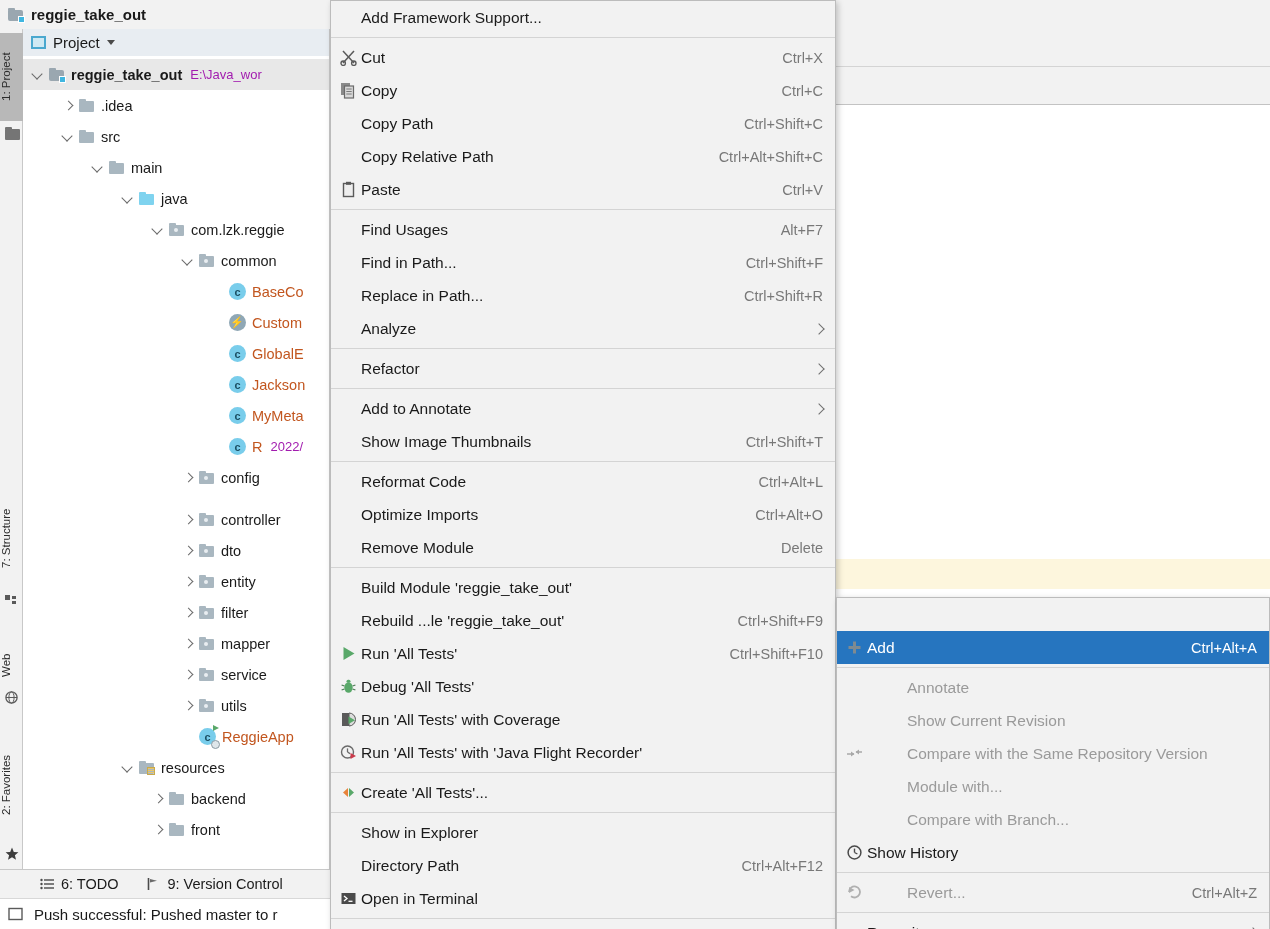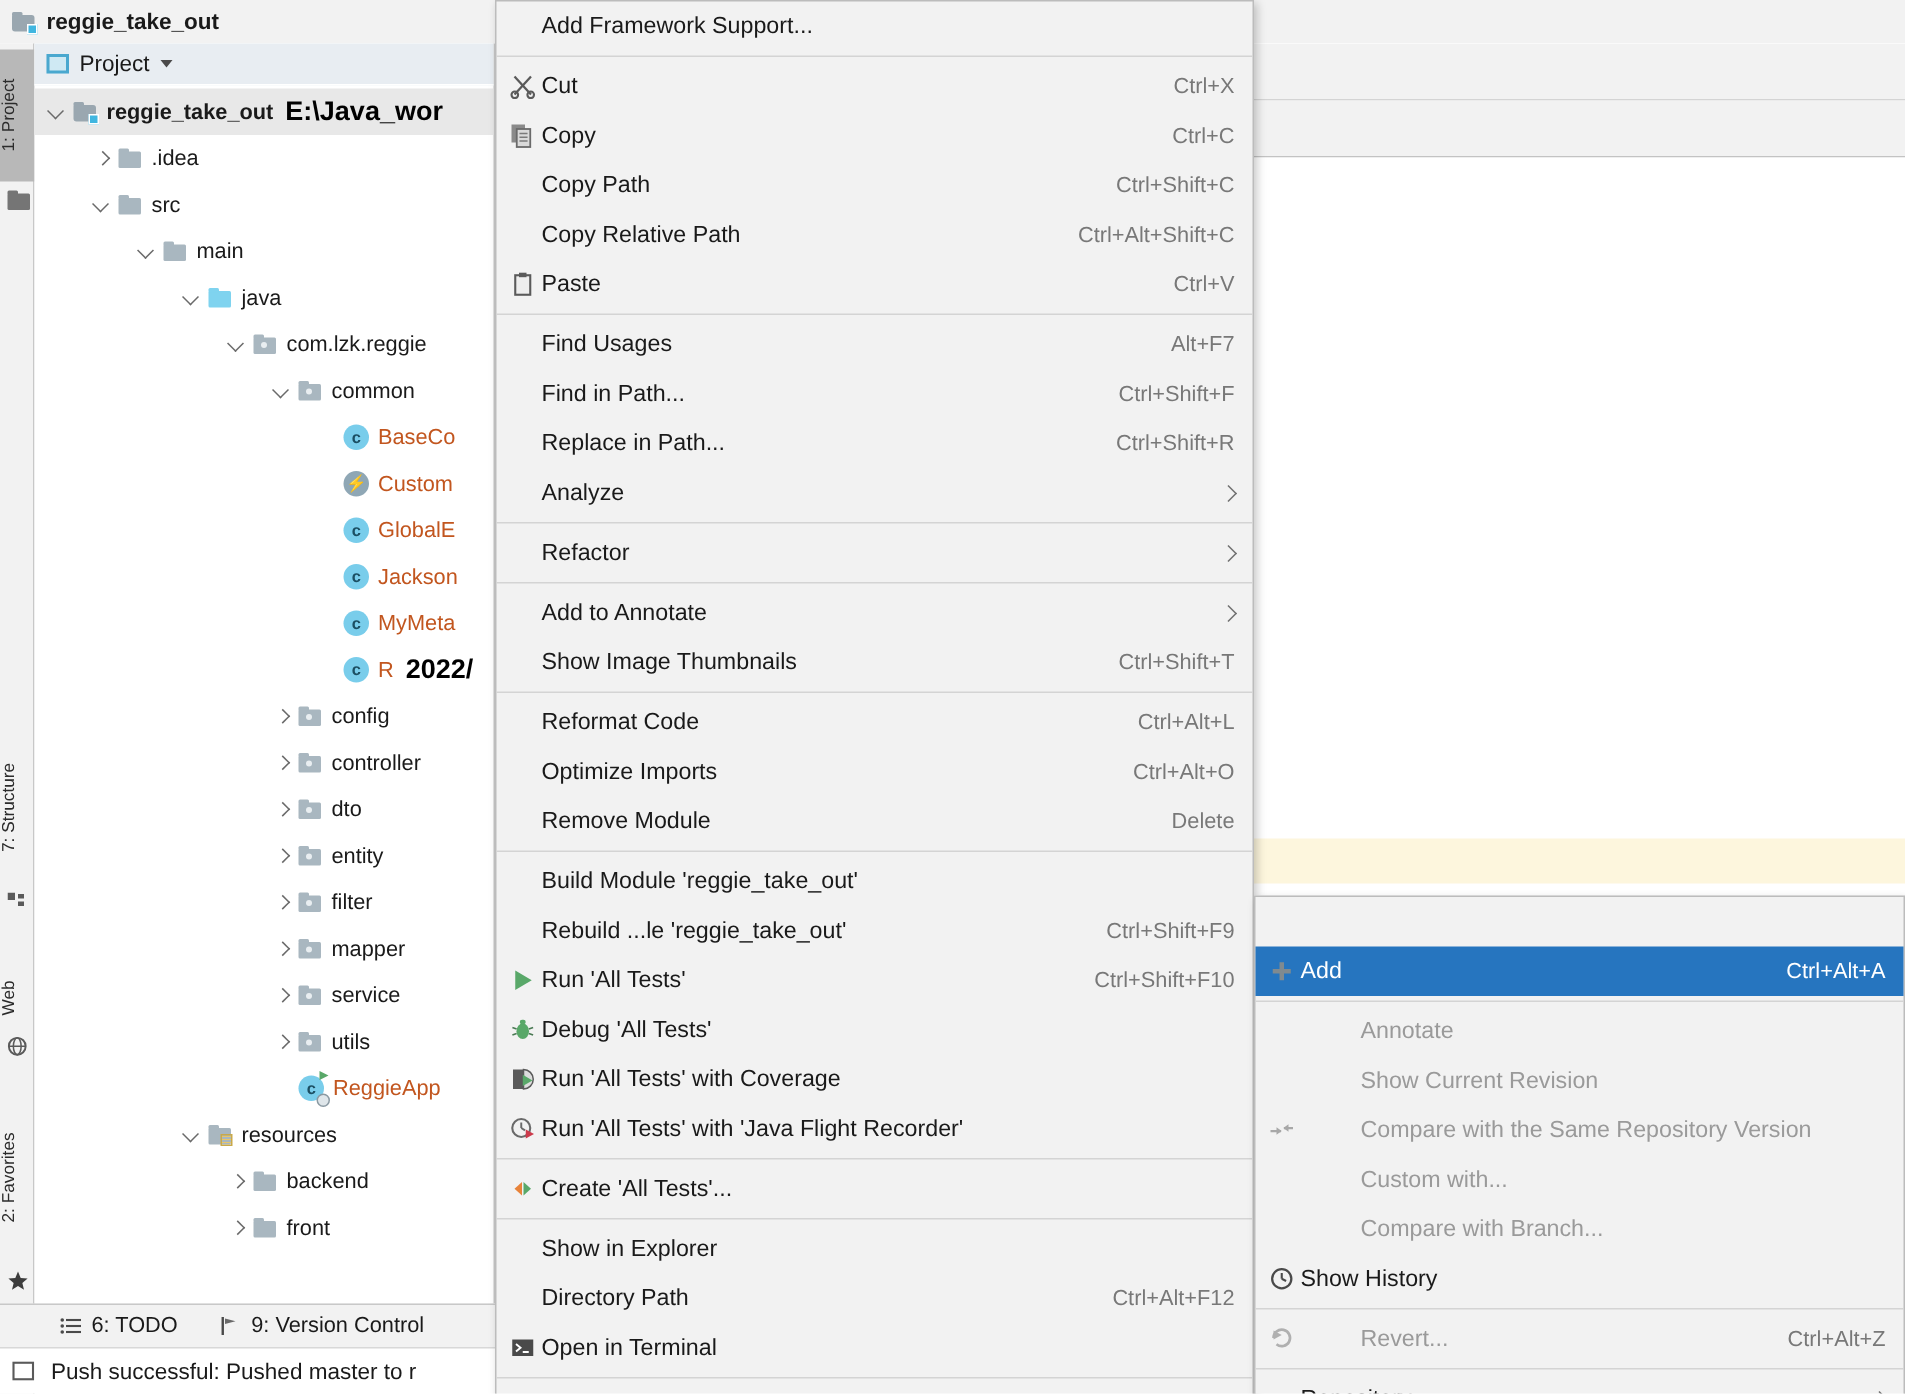--- a/index.html
+++ b/index.html
@@ -112,21 +112,21 @@
     border-bottom: 1.6px solid #6a6a6a; transform: rotate(-45deg);
   }
   .chev.down::after {
     content: ""; position: absolute; left: 2px; top: 2px;
     width: 7px; height: 7px; border-right: 1.6px solid #6a6a6a;
     border-bottom: 1.6px solid #6a6a6a; transform: rotate(45deg);
   }
   .tree-label { margin-left: 6px; color: #1a1a1a; }
   .tree-label.bold { font-weight: bold; }
   .tree-label.cls { color: #c2561f; }
-  .tree-sub { margin-left: 8px; color: #000000; font-size: 18px; font-weight: bold; }
+  .tree-sub { margin-left: 8px; color: #a21caf; font-size: 13px; }
 
   .cls-ico {
     width: 17px; height: 17px; border-radius: 50%; background: #79cdeb;
     color: #1c4f63; font-size: 11px; font-weight: bold;
     display: flex; align-items: center; justify-content: center;
     flex: 0 0 17px; position: relative;
   }
   .cls-ico.lightning { background: #8fa7b5; color: #ffffff; }
   .cls-ico .runmark {
     position: absolute; right: -3px; top: -3px; width: 0; height: 0;
@@ -365,21 +365,21 @@
           <span class="tree-label cls">R</span>
           <span class="tree-sub">2022/</span>
         </div>
         <div class="tree-row" style="padding-left: 158px;">
           <span class="chev right"></span>
           <span class="folder-plain pkg" style="margin-left: 4px;">
             <span class="dot"></span>
           </span>
           <span class="tree-label">config</span>
         </div>
-        <div class="tree-row" style="padding-left: 158px;">
+        <div class="tree-row" style="padding-left: 158px; margin-top: 11px;">
           <span class="chev right"></span>
           <span class="folder-plain pkg" style="margin-left: 4px;">
             <span class="dot"></span>
           </span>
           <span class="tree-label">controller</span>
         </div>
         <div class="tree-row" style="padding-left: 158px;">
           <span class="chev right"></span>
           <span class="folder-plain pkg" style="margin-left: 4px;">
             <span class="dot"></span>
@@ -757,21 +757,21 @@
               <polygon points="8.5,9 5,6.5 5,11.5" fill="#a8a8a8"></polygon>
               <line x1="16" y1="7" x2="10" y2="7" stroke="#a8a8a8" stroke-width="1.5"></line>
               <polygon points="9.5,7 13,4.5 13,9.5" fill="#a8a8a8"></polygon>
             </svg>
           </span>
         </span>
         <span class="mlabel">Compare with the Same Repository Version</span>
       </div>
       <div class="mi disabled">
         <span class="micon"></span>
-        <span class="mlabel">Custom with...</span>
+        <span class="mlabel">Module with...</span>
       </div>
       <div class="mi disabled">
         <span class="micon"></span>
         <span class="mlabel">Compare with Branch...</span>
       </div>
       <div class="mi">
         <span class="micon">
           <span style="display: inline-flex; align-items: center;">
             <svg width="17" height="17" viewBox="0 0 17 17">
               <circle cx="8.5" cy="8.5" r="6.4" fill="none" stroke="#4a4a4a" stroke-width="1.5"></circle>

